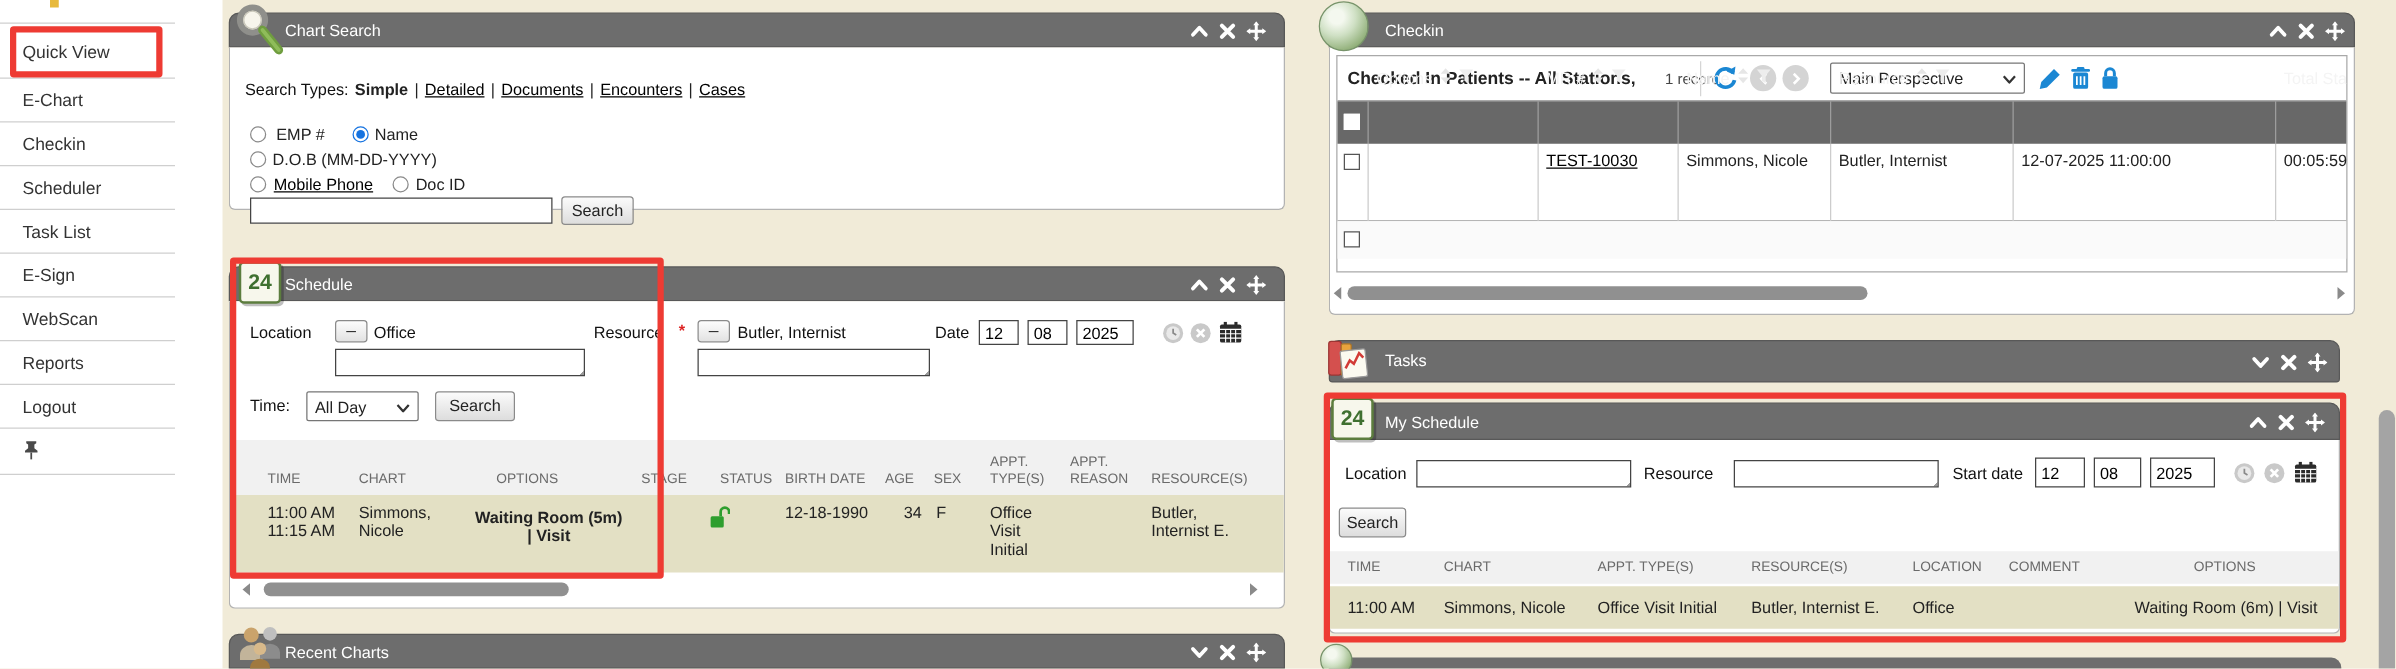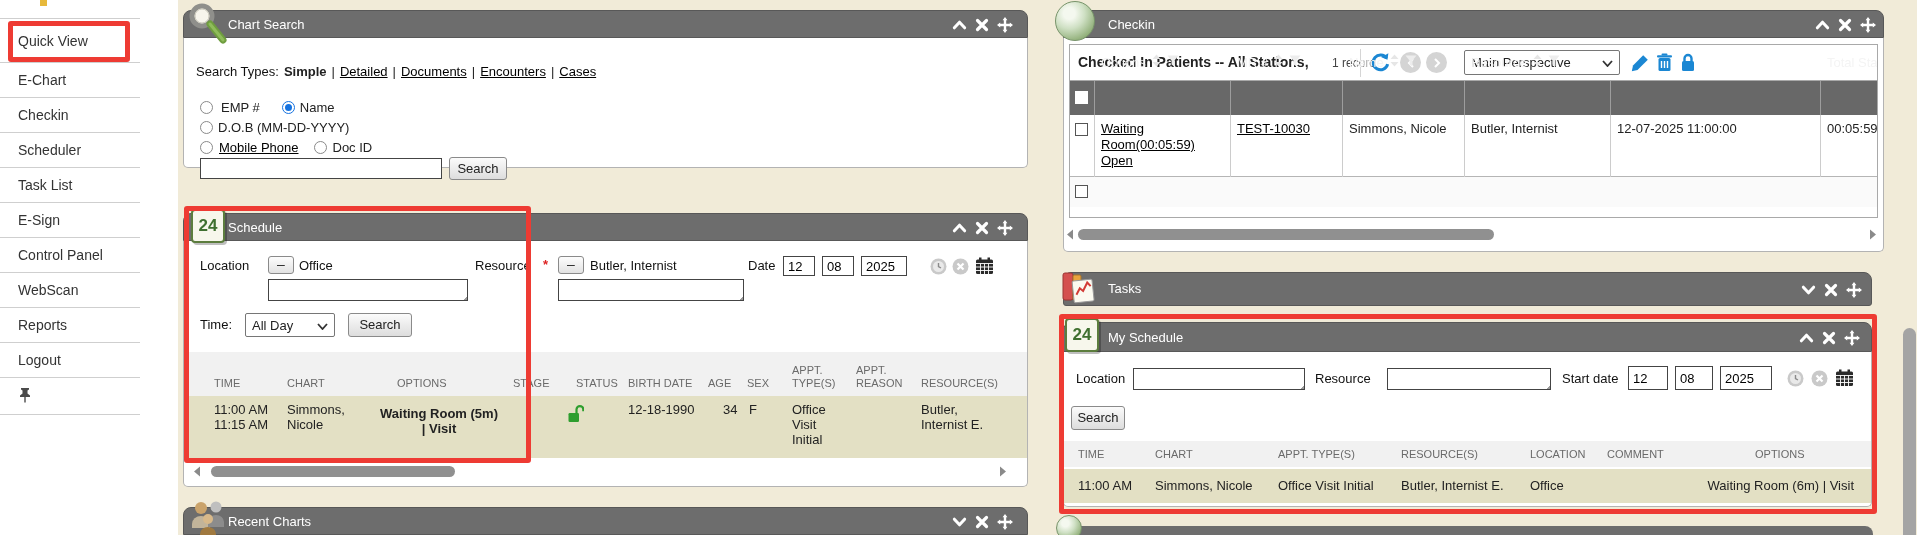--- a/index.html
+++ b/index.html
@@ -80,21 +80,20 @@
 
   <div id="sidebar">
     <div id="side-sliver"></div>
     <div id="side-list">
       <div class="side-item first">Quick View</div>
       <div class="side-item">E-Chart</div>
       <div class="side-item">Checkin</div>
       <div class="side-item">Scheduler</div>
       <div class="side-item">Task List</div>
       <div class="side-item">E-Sign</div>
-      <div class="side-item">Control Panel</div>
       <div class="side-item">WebScan</div>
       <div class="side-item">Reports</div>
       <div class="side-item">Logout</div>
       <div class="side-pin">
         <span><svg width="14" height="16" viewBox="0 0 14 16">
               <path d="M3 1 h8 v1.5 l-1.5 1 v3 l2.5 2 v1.5 h-10 v-1.5 l2.5 -2 v-3 l-1.5 -1 z" fill="#4a4a4a"></path>
               <rect x="6.3" y="10" width="1.4" height="5.5" fill="#4a4a4a"></rect>
             </svg></span>
       </div>
     </div>
@@ -435,21 +434,20 @@
       </div>
       <div class="ghsep" style="left:24px;"></div>
         <div class="ghsep" style="left:160px;"></div>
         <div class="ghsep" style="left:272px;"></div>
         <div class="ghsep" style="left:394px;"></div>
         <div class="ghsep" style="left:540px;"></div>
         <div class="ghsep" style="left:750px;"></div>
 
       <div id="ck-row1">
         <span class="cb" style="position:absolute; left:5px; top:8px;"></span>
-        <span class="ckc" style="left:31px; width:124px;"><a class="ulink">Waiting Room(00:05:59)</a> <a class="ulink">Open</a></span>
         <span class="ckc ulink" style="left:167px;">TEST-10030</span>
         <span class="ckc" style="left:279px;">Simmons, Nicole</span>
         <span class="ckc" style="left:401px;">Butler, Internist</span>
         <span class="ckc" style="left:547px;">12-07-2025 11:00:00</span>
         <span class="ckc" style="left:757px; width:52px; overflow:hidden; white-space:nowrap;">00:05:59</span>
       </div>
       <div class="rsep" style="left:24px;"></div>
         <div class="rsep" style="left:160px;"></div>
         <div class="rsep" style="left:272px;"></div>
         <div class="rsep" style="left:394px;"></div>

